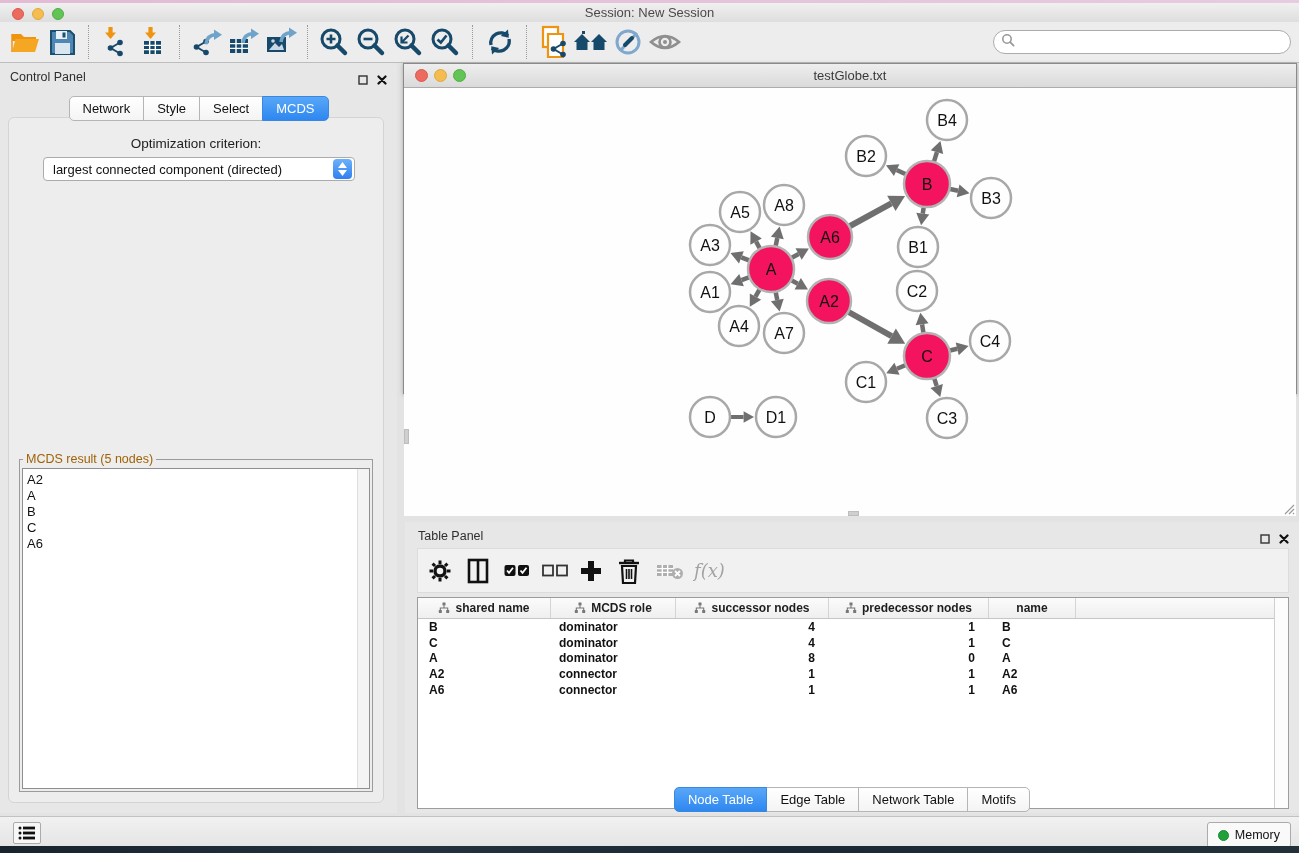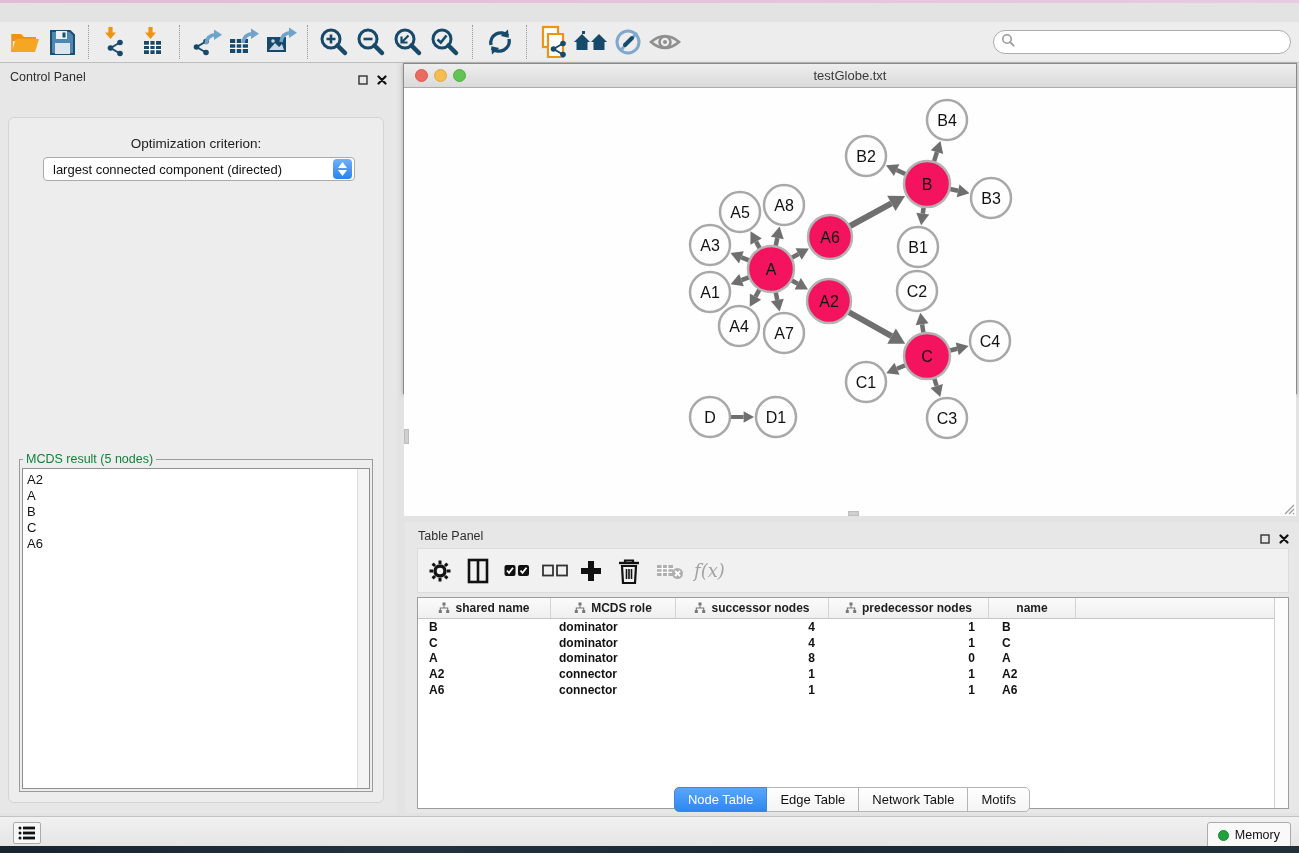--- a/index.html
+++ b/index.html
@@ -45,21 +45,21 @@
     border:1px solid #ABABAB; border-radius:4px; display:flex; align-items:center; }
   .criterion-select .sel-text { flex:1; font-size:13px; color:#111; padding-left:9px; white-space:nowrap; overflow:hidden; }
   .sel-stepper { width:19px; height:20px; margin-right:2px; border-radius:4px;
     background:linear-gradient(#6CB1F9,#2F7FF0); display:flex; flex-direction:column; align-items:center; justify-content:center; gap:2px; }
   .cp-buttons { position:absolute; left:0; right:0; top:72px; display:flex; justify-content:center; gap:13px; }
   .push-btn { background:linear-gradient(#FFFFFF,#F3F3F3); border:1px solid #BDBDBD; border-radius:4px;
     font-size:13.5px; color:#111; padding:3px 0; text-align:center; font-family:"Liberation Sans",sans-serif; }
   .run-btn { width:97px; } .closep-btn { width:106px; }
   .result-fieldset { position:absolute; left:10px; top:334px; width:354px; height:340px;
     border:1px solid #9B9B9B; }
-  .result-fieldset legend { font-size:12.5px; color:#15803d; margin-left:3px; padding:0 3px; }
+  .result-fieldset legend { font-size:12.5px; color:#a16207; margin-left:3px; padding:0 3px; }
   .result-list { position:absolute; left:2px; right:2px; top:2px; bottom:2px; background:#fff;
     border:1px solid #8F8F8F; font-size:13px; color:#111; padding:3px 0 0 4px; overflow:hidden; }
   .result-list .ritem { line-height:16px; }
   .result-scroll { position:absolute; right:0; top:0; bottom:0; width:12px; background:#F4F4F4; border-left:1px solid #DEDEDE; }
   
   #network-window { position:absolute; left:403px; top:63px; width:894px; height:331px;
     background:#fff; border:1px solid #8A8A8A; box-shadow:0 1px 4px rgba(0,0,0,0.25); }
   .nw-titlebar { position:relative; height:24px; background:linear-gradient(#EEEEEE,#DADADA); border-bottom:1px solid #ACACAC; }
   .nw-titlebar .title { text-align:center; font-size:13px; color:#3A3A3A; line-height:23px; }
   .nw-traffic { position:absolute; left:11px; top:5px; display:flex; gap:6px; }
@@ -93,20 +93,28 @@
   .memory-btn span { font-size:12.5px; color:#111; }
   .desktop-strip { position:absolute; left:0; top:846px; width:1299px; height:7px;
     background:linear-gradient(90deg,#17232D,#23323E 30%,#1A2833 60%,#22303A); }
 </style>
 </head>
 <body>
 
 <div id="app">
   <div class="top-strip"></div>
 
+  <div class="titlebar">
+    <div class="traffic">
+      <div class="dot red"></div>
+      <div class="dot yellow"></div>
+      <div class="dot green"></div>
+    </div>
+    <div class="title">Session: New Session</div>
+  </div>
 
   <div class="main-toolbar" id="main-toolbar">
     <div class="search-wrap">
       <span>
         <svg width="14" height="14" viewBox="0 0 14 14">
             <circle cx="6" cy="6" r="4.2" fill="none" stroke="#9A9A9A" stroke-width="1.6"></circle>
             <line x1="9.2" y1="9.2" x2="12.6" y2="12.6" stroke="#9A9A9A" stroke-width="1.8" stroke-linecap="round"></line>
           </svg>
       </span>
       <input type="text" placeholder="" style="">
@@ -272,20 +280,26 @@
       <span class="ptitle">Control Panel</span>
       <span class="win-ctrls">
         <span><svg width="10" height="10" viewBox="0 0 10 10">
               <rect x="1" y="1" width="8" height="8" fill="none" stroke="#333" stroke-width="1.4"></rect>
             </svg></span>
         <span><svg width="10" height="10" viewBox="0 0 10 10">
               <path d="M1.5 1.5 L8.5 8.5 M8.5 1.5 L1.5 8.5" stroke="#111" stroke-width="2.2" stroke-linecap="round"></path>
             </svg></span>
       </span>
     </div>
+    <div class="cp-tabs seg" id="cp-tabs">
+        <span class="tab">Network</span>
+        <span class="tab">Style</span>
+        <span class="tab">Select</span>
+        <span class="tab active">MCDS</span>
+      </div>
     <div class="cp-content">
       <div class="opt-label">Optimization criterion:</div>
       <div class="criterion-select">
         <span class="sel-text">largest connected component (directed)</span>
         <span class="sel-stepper">
           <svg width="9" height="6" viewBox="0 0 9 6">
               <path d="M4.5 0 L9 6 L0 6 Z" fill="#fff"></path>
             </svg>
           <svg width="9" height="6" viewBox="0 0 9 6">
               <path d="M4.5 6 L0 0 L9 0 Z" fill="#fff"></path>

